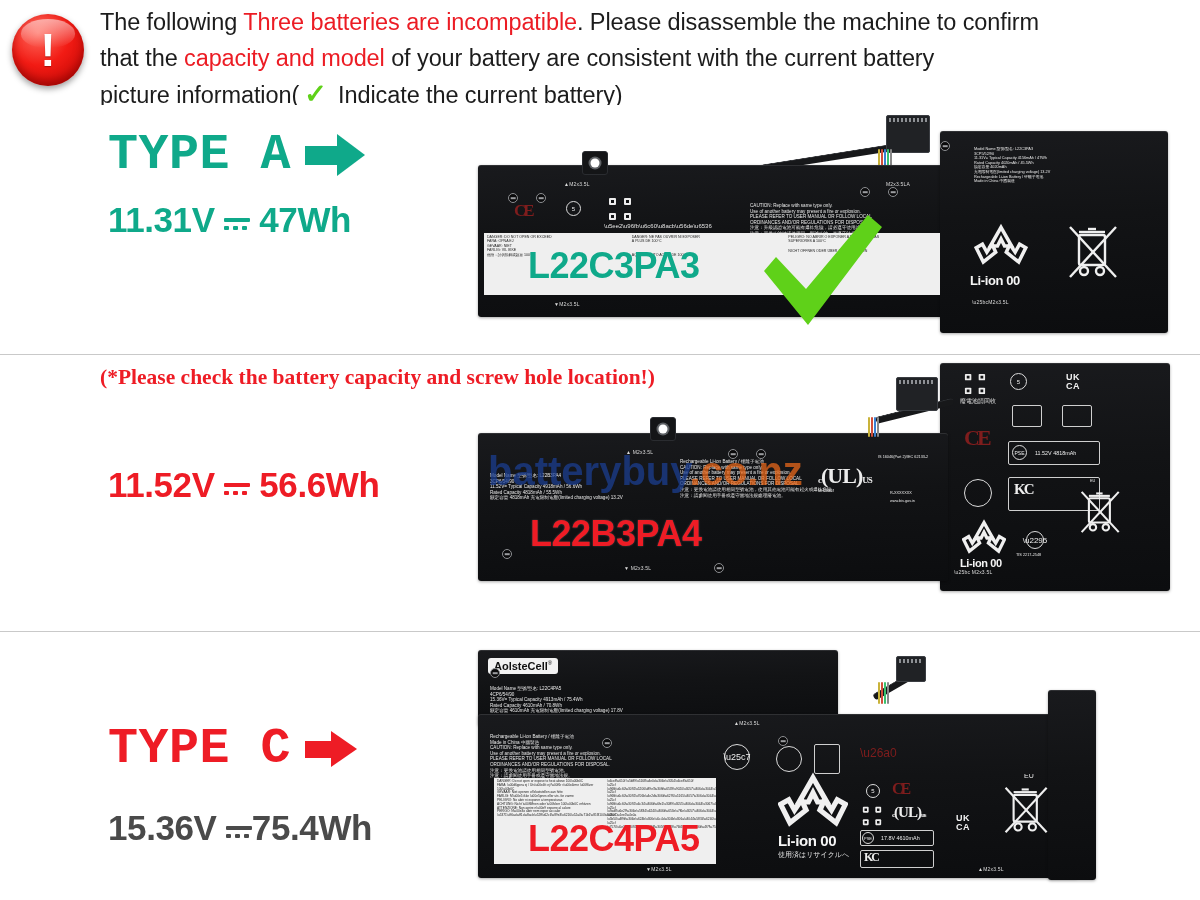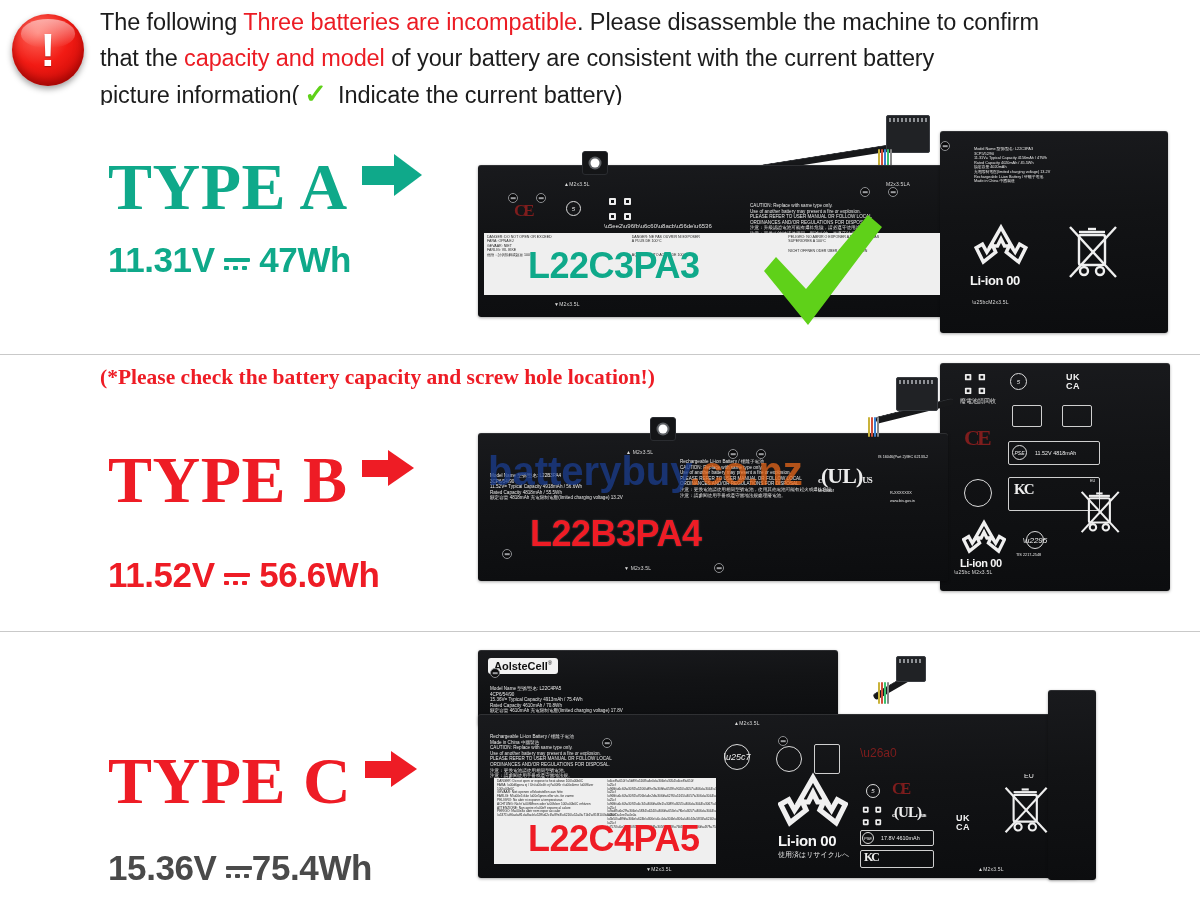--- a/index.html
+++ b/index.html
@@ -41,22 +41,22 @@
   
   .divider { height:1px; background:#c9c9c9; width:100%; }
   .section { position: relative; width:1200px; background:#fff; }
   .sec-a { height: 249px; }
   .sec-b { height: 276px; }
   .sec-c { height: 269px; }
 
   .type-block { position:absolute; }
   .type-line { display:flex; align-items:center; gap:14px; }
   .type-label {
-    font-size: 66px; font-weight: bold; letter-spacing: 0.5px;
-    font-family:Liberation Serif, serif; line-height:1;margin-top:24px;
+    font-size: 50px; font-weight: bold; letter-spacing: 0.5px;
+    font-family:Liberation Mono, monospace; line-height:1;
   }
   .volt {
     font-size: 35px; font-weight:bold; letter-spacing:-0.4px;
     font-family:"Liberation Sans", sans-serif; white-space:nowrap;
   }
   .teal { color:#0fa98a; }
   .red  { color:#ee1c25; }
   .gray { color:#4a4a4a; }
   .dc { display:inline-block; position:relative; width:26px; height:24px; vertical-align:middle; }
   .dc i { position:absolute; left:0; display:block; height:4px; border-radius:1px; background:currentColor; }
@@ -123,21 +123,21 @@
   .ce { position:absolute; color:#7f1d1d; font-size:17px; font-weight:bold; letter-spacing:-3px;
         font-family:"Liberation Serif", serif; }
   .ukca { position:absolute; color:#f2f2f2; font-size:9px; font-weight:bold; line-height:9px;
           letter-spacing:.5px; text-align:center; }
   .liion { position:absolute; color:#f5f5f5; font-size:13px; font-weight:bold; letter-spacing:-.4px; white-space:nowrap; }
   .jp { position:absolute; color:#e2e2e2; font-size:6px; white-space:nowrap; }
   .boxmark { position:absolute; border:1px solid #cfcfcf; border-radius:2px; }
   .boxmark .bt { position:absolute; left:4px; top:50%; transform:translateY(-50%);
      color:#ededed; font-size:5.4px; white-space:nowrap; }
   .circmark { position:absolute; border:1.4px solid #dcdcdc; border-radius:50%;
-     color:#ededed; font-size:6px; display:flex; align-items:center; justify-content:center;font-style:italic; }
+     color:#ededed; font-size:6px; display:flex; align-items:center; justify-content:center; }
   .kc { position:absolute; color:#ededed; font-size:15px; font-weight:bold;
         font-family:"Liberation Serif", serif; letter-spacing:-2px; }
   .ul { position:absolute; color:#ededed; font-weight:bold; font-family:"Liberation Serif", serif; }
 
   .recyc { position:absolute; }
   .recyc svg { display:block; }
   .wee { position:absolute; }
   .wee svg { display:block; }
   .qrmark { position:absolute; }
 
@@ -339,27 +339,20 @@
     </div>
   </div>
 
   <div class="divider"></div>
 
   <div class="section sec-b">
 
     <div class="note-b">(*Please check the battery capacity and screw hole location!)</div>
 
     <div class="type-block" style="left:108px; top:68px;">
-      <div class="type-line">
-        <span class="type-label red">TYPE B</span>
-        <span class="arrow red" style="width:52px; height:36px;">
-          <span class="shaft" style="top:10px;width:30px;height:17px;"></span>
-          <span class="head" style="left:26px;border-top-width:18px;border-bottom-width:18px;border-left-width:26px;"></span>
-        </span>
-      </div>
       <div class="volt red" style="margin-top:42px;">
         <span>11.52V</span>
         <span class="dc"><i></i><i></i><i></i><i></i></span>
         <span>56.6Wh</span>
       </div>
     </div>
 
     <div class="batt-wrap" style="left:478px; top:8px; width:712px; height:262px;">
 
       <div class="batt batt-grad" style="left:462px; top:0px; width:230px; height:228px;"></div>

